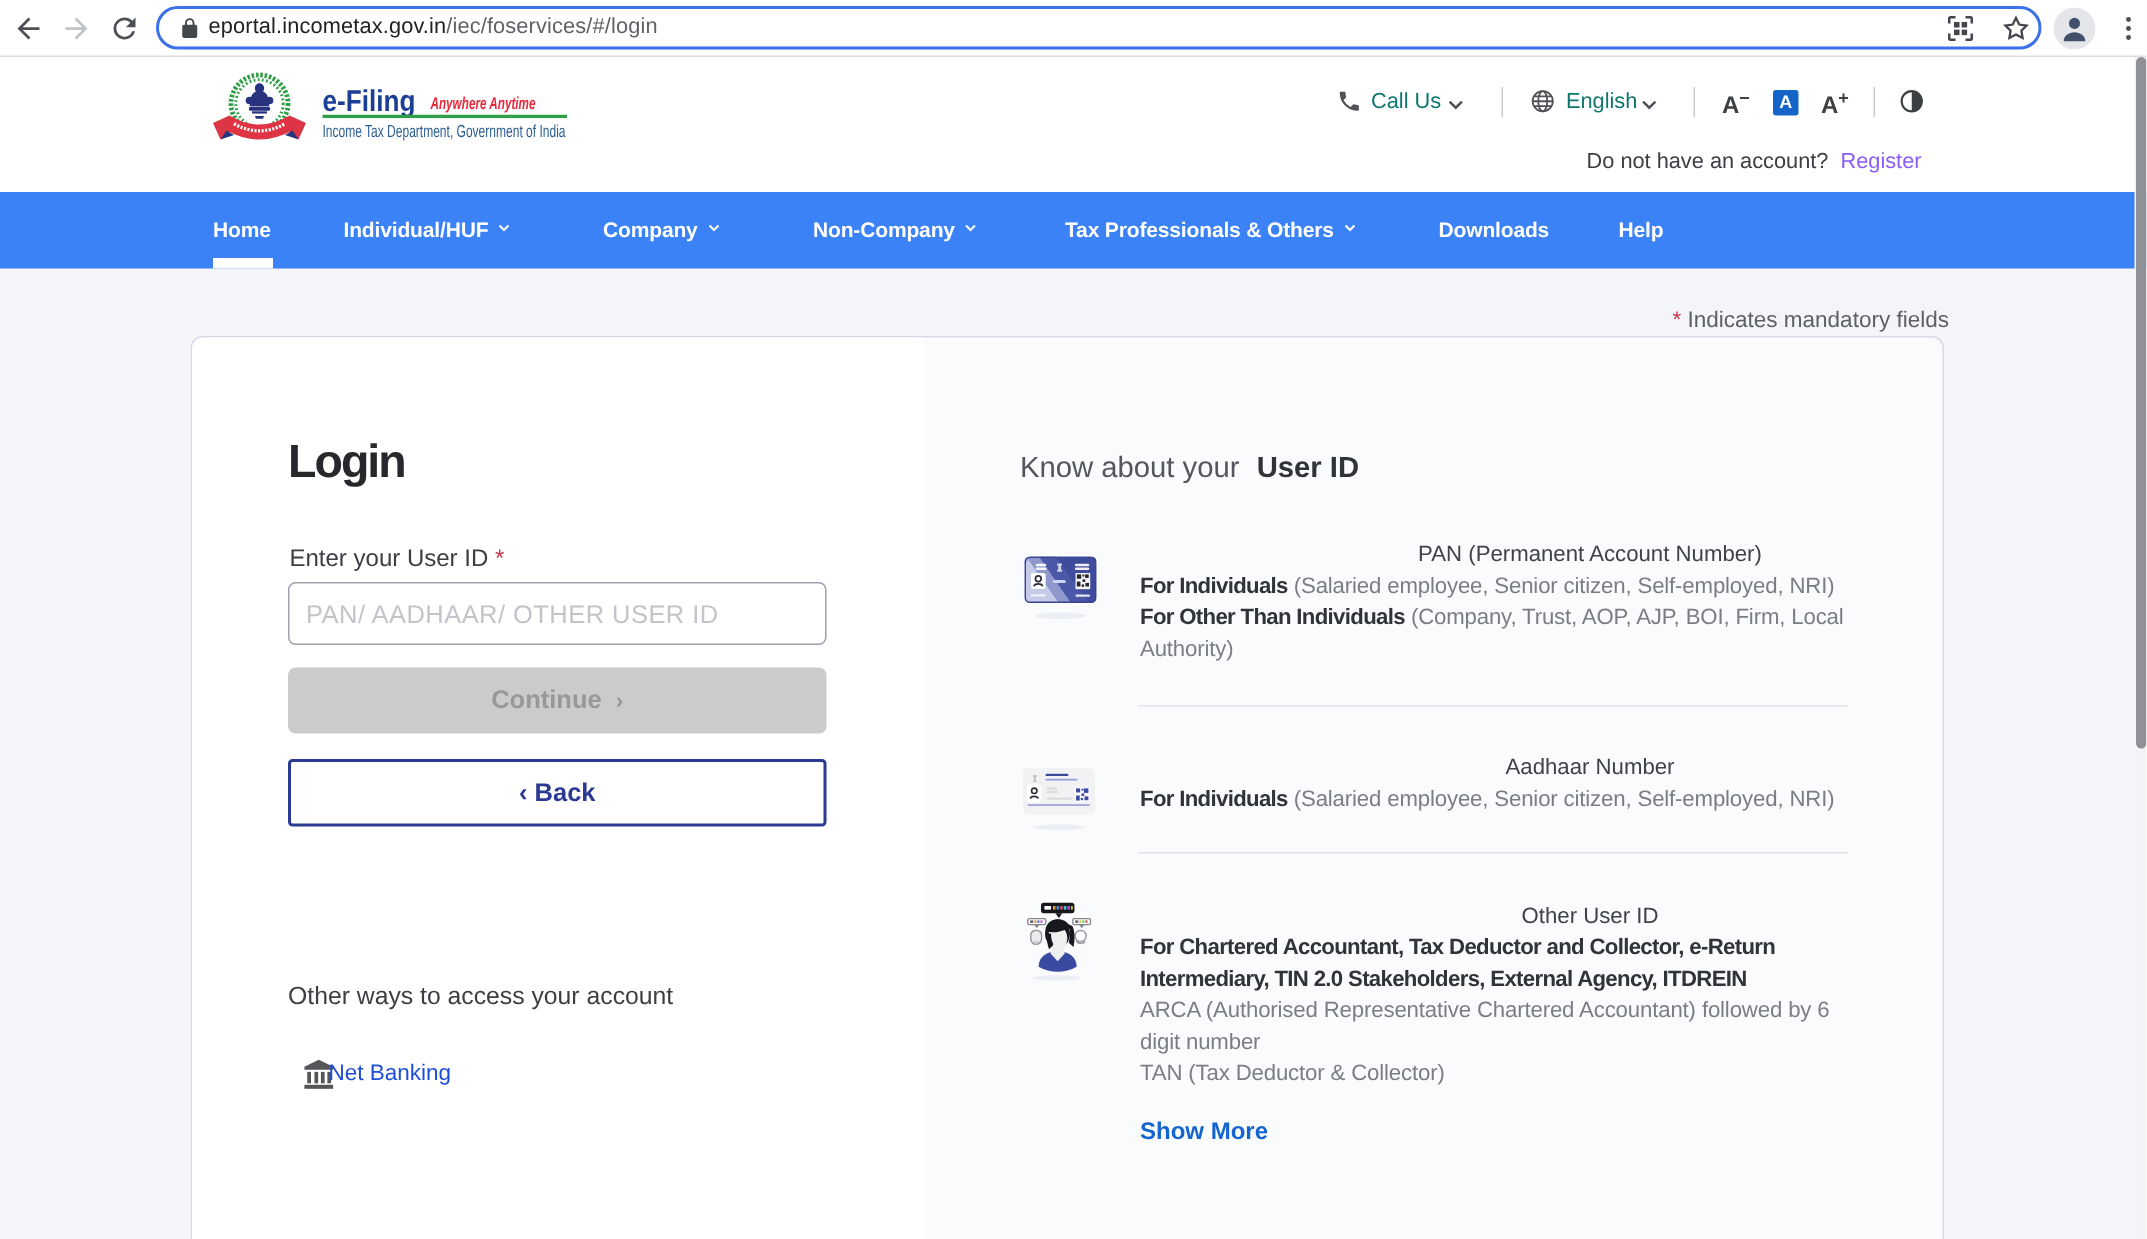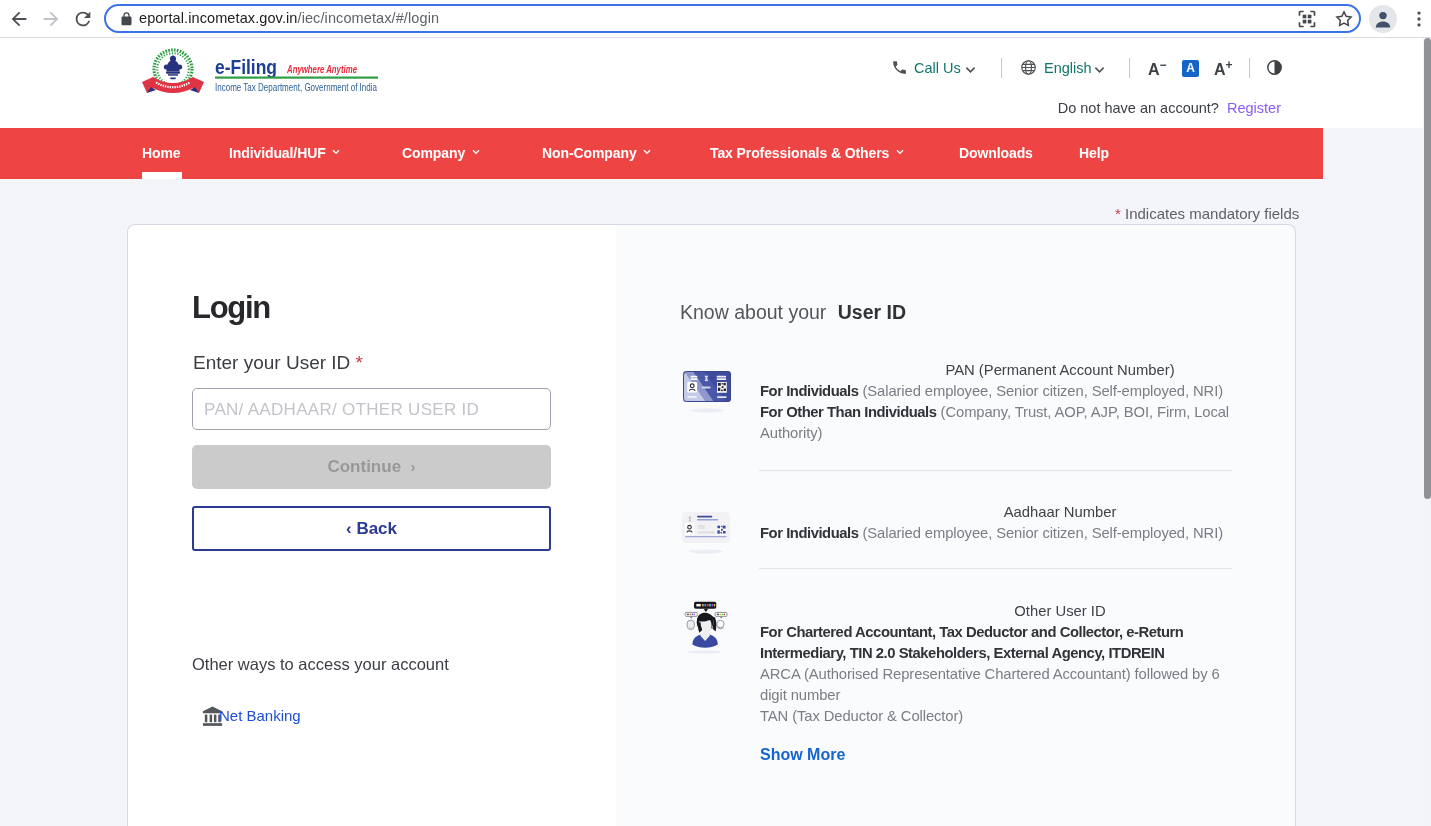--- a/index.html
+++ b/index.html
@@ -14,36 +14,36 @@
 #urltext .gray { color:#5f6368; }
 
 
 #page { position:absolute; left:0; top:38px; width:1431px; height:788px; background:#f4f5f9; overflow:hidden; }
 
 
 #header { position:absolute; left:0; top:0; width:1431px; height:90px; background:#fff; }
 .hdrline { position:absolute; font-size:14.5px; color:#0f766e; }
 
 
-#nav { position:absolute; left:0; top:90px; width:1323px; height:51px; background:#ef4444;padding-left:12px; }
+#nav { position:absolute; left:0; top:90px; width:1431px; height:51px; background:#3b82f6;padding-left:12px; }
 .navitem { position:absolute; top:17px; color:#fff; font-size:14px; font-weight:700; letter-spacing:-0.1px; white-space:nowrap; }
 .navchev { display:inline-block; margin-left:3px; width:8px; height:8px; vertical-align:2px; }
 #homeline { position:absolute; left:142px; top:44px; width:40px; height:7px; background:#fff; }
 
 
 #mand { position:absolute; top:167px; left:1115px; font-size:15px; color:#5d6065; }
 #mand .star { color:#c13a4a; }
 
 
 #card { position:absolute; left:127px; top:186px; width:1169px; height:640px; background:#fafbfd; border:1px solid #d6d8e6; border-bottom:none; border-radius:8px 8px 0 0; }
 #leftpanel { position:absolute; left:0px; top:0px; width:488px; height:640px; background:#ffffff; border-radius:8px 0 0 0; }
 
 
 #login-h { position:absolute; left:192px; top:252px; font-size:31px; font-weight:700; color:#26282c; letter-spacing:-1.3px; }
-#lbl { position:absolute; left:193px; top:314px; font-size:19px; color:#3b3e43; }
+#lbl { position:absolute; left:193px; top:326px; font-size:16px; color:#3b3e43; }
 #lbl .star { color:#c13a4a; }
 #uid { position:absolute; left:192px; top:350px; width:359px; height:42px; border:1px solid #9fa2ac; border-radius:5px; background:#fff; }
 #uid .ph { position:absolute; left:11px; top:11px; font-size:17px; color:#c3c4ca; letter-spacing:0.3px; }
 #cont { position:absolute; left:192px; top:407px; width:359px; height:44px; background:#cbcbcb; border-radius:5px; text-align:center; line-height:44px; font-size:17px; color:#989898; font-weight:700; }
 #back { position:absolute; left:192px; top:468px; width:359px; height:45px; background:#fff; border:2px solid #2b3a92; border-radius:3px; text-align:center; line-height:41px; font-size:17px; color:#2b3a92; font-weight:700; }
 #otherways { position:absolute; left:192px; top:617px; font-size:16.5px; color:#3b3e43; }
 #netbank { position:absolute; left:219px; top:669px; font-size:15px; color:#1d4ed8; }
 
 
 #know { position:absolute; left:680px; top:263px; font-size:19.5px; color:#53565c; }
@@ -72,21 +72,21 @@
     </svg>
 
   <svg class="abs" style="left:72px;top:8px" width="22" height="22" viewBox="0 0 24 24">
       <path d="M17.65 6.35A7.96 7.96 0 0 0 12 4a8 8 0 1 0 7.73 10h-2.08A6 6 0 1 1 12 6c1.66 0 3.14.69 4.22 1.78L13 11h7V4l-2.35 2.35z" fill="#4c4f53"></path>
     </svg>
   <div id="urlbar"></div>
 
   <svg class="abs" style="left:119px;top:11px" width="15" height="16" viewBox="0 0 24 24">
       <path d="M18 8h-1V6a5 5 0 0 0-10 0v2H6c-1.1 0-2 .9-2 2v10c0 1.1.9 2 2 2h12c1.1 0 2-.9 2-2V10c0-1.1-.9-2-2-2zM9 6a3 3 0 0 1 6 0v2H9V6z" fill="#43464a"></path>
     </svg>
-  <div id="urltext">eportal.incometax.gov.in<span class="gray">/iec/incometax/#/login</span></div>
+  <div id="urltext">eportal.incometax.gov.in<span class="gray">/iec/foservices/#/login</span></div>
 
   <svg class="abs" style="left:1297px;top:9px" width="20" height="20" viewBox="0 0 24 24" fill="none" stroke="#43464a" stroke-width="2">
     <path d="M3 8V4c0-.5.5-1 1-1h4M16 3h4c.5 0 1 .5 1 1v4M21 16v4c0 .5-.5 1-1 1h-4M8 21H4c-.5 0-1-.5-1-1v-4"></path>
     <rect x="6.8" y="6.8" width="4.4" height="4.4" fill="#43464a" stroke="none"></rect>
       <rect x="12.9" y="6.8" width="4.4" height="4.4" fill="#43464a" stroke="none"></rect>
       <rect x="6.8" y="12.9" width="4.4" height="4.4" fill="#43464a" stroke="none"></rect>
       <rect x="12.9" y="12.9" width="4.4" height="4.4" fill="#43464a" stroke="none"></rect>
   </svg>
 
   <svg class="abs" style="left:1334px;top:9px" width="20" height="20" viewBox="0 0 24 24" fill="none" stroke="#43464a" stroke-width="1.8">

